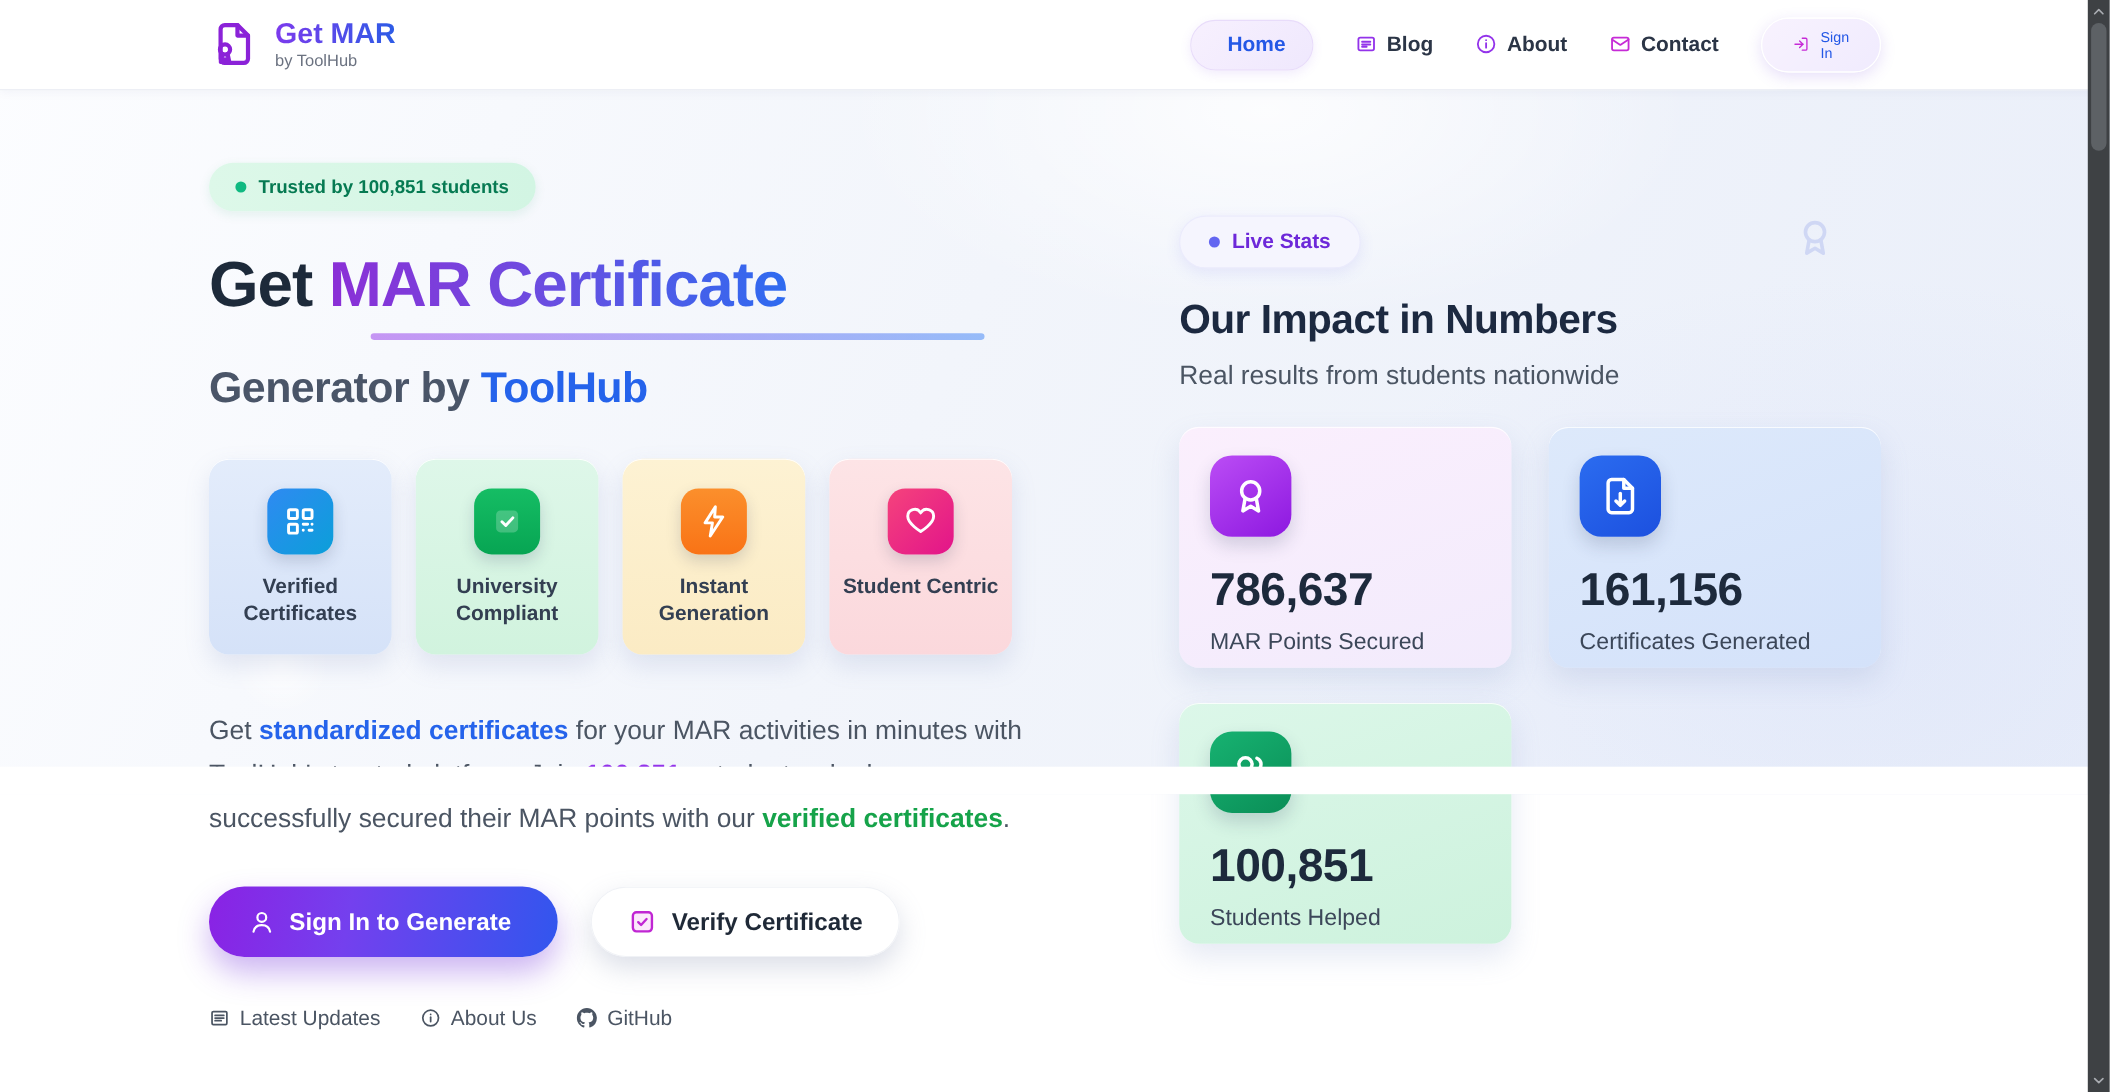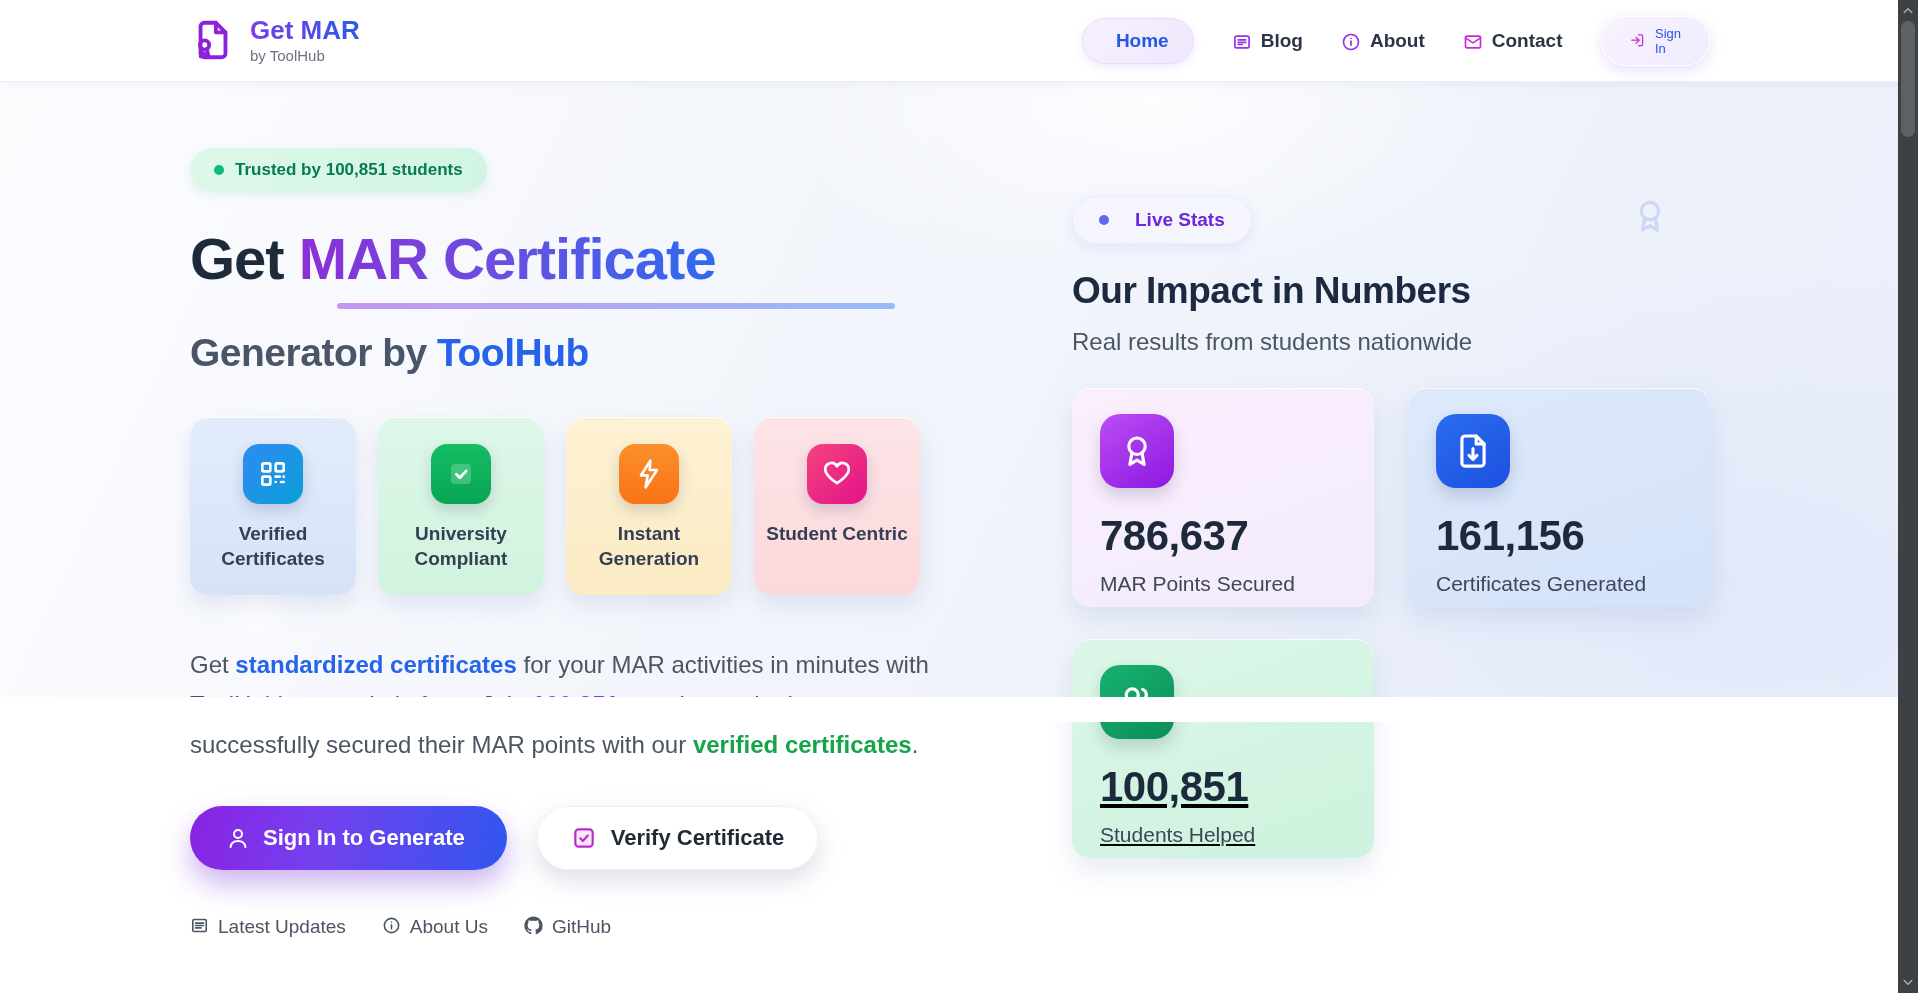--- a/index.html
+++ b/index.html
@@ -29,21 +29,21 @@
   }
   .brand { display:flex; align-items:center; gap:14px; }
   .brand-logo { width:46px; height:46px; color:#8b22d8; }
   .brand-name {
     font-size:26px; font-weight:800; line-height:1.05;
     background:linear-gradient(90deg,#7c3aed,#2c5ce6);
     -webkit-background-clip:text; background-clip:text; color:transparent;
   }
   .brand-tagline { font-size:15px; color:#6b7280; margin-top:2px; }
   nav { display:flex; align-items:center; gap:38px; }
-  .nav-link { display:flex; align-items:flex-end; gap:9px; cursor:pointer; }
+  .nav-link { display:flex; align-items:flex-start; gap:9px; cursor:pointer; }
   .nav-link .nv-ic { width:20px; height:20px; }
   .nav-label { font-size:19px; font-weight:600; color:#2b3546; }
   .nav-pill {
     display:flex; align-items:center; gap:9px; height:46px; padding:0 24px;
     border-radius:999px; background:linear-gradient(135deg,#f7f0fe,#efe8fd);
     border:1px solid #e8dcfa; box-shadow:0 3px 10px rgba(140,90,230,.12); cursor:pointer;justify-content:center;
   }
   .nav-pill .nav-label { color:#2458e6; font-weight:700; }
   .ic-purple { color:#9333ea; } .ic-magenta { color:#c62bd6; }
   .signin-pill {
@@ -127,35 +127,35 @@
     box-shadow:0 10px 24px rgba(140,150,180,.30), inset 0 0 0 1px #f0f2f6;
   }
   .btn-secondary svg { width:26px; height:26px; }
 
   .quick-links { margin-top:46px; display:flex; align-items:center; gap:36px; }
   .quick-link { display:flex; align-items:flex-start; gap:9px; color:#4b5563; font-size:19px; cursor:pointer; }
   .quick-link svg { width:19px; height:19px; }
 
   
   .live-stats {
-    margin-top:114px; display:inline-flex; align-items:center; gap:26px;
+    margin-top:114px; display:inline-flex; align-items:center; gap:11px;
     padding:12px 26px; border-radius:999px;
     background:#f5f5fe; border:1px solid #ebebfc;
     box-shadow:0 4px 14px rgba(110,110,240,.12);
     font-size:19px; font-weight:700; color:#6d28d9;
   }
   h3.stats-heading { margin:26px 0 0; font-size:37px; font-weight:800; color:#1c2940; letter-spacing:-.5px; }
   .stats-sub { margin:16px 0 0; font-size:24px; color:#4b5563; }
 
   .stats-grid { margin-top:32px; display:grid; grid-template-columns:302px 302px; gap:32px 34px; }
   .stat-card { height:219px; border-radius:18px; padding:26px 28px;
     box-shadow:0 12px 26px rgba(130,150,200,.20), inset 0 1px 0 rgba(255,255,255,.8); }
   .s-purple { background:linear-gradient(160deg,#fbeffd,#f2ebfc); }
   .s-blue   { background:linear-gradient(160deg,#dde9fb,#d4e2fa); }
-  .s-green  { background:linear-gradient(160deg,#dcf7e9,#cdf2dd);text-decoration:underline; }
+  .s-green  { background:linear-gradient(160deg,#dcf7e9,#cdf2dd); }
   .s-yellow { background:linear-gradient(160deg,#fdeec7,#fbe6b6); }
   .stat-icon {
     width:74px; height:74px; border-radius:20px; color:#fff;
     display:flex; align-items:center; justify-content:center;
     box-shadow:0 8px 16px rgba(40,50,90,.18);
   }
   .stat-icon svg { width:38px; height:38px; }
   .si-purple { background:linear-gradient(145deg,#bb4df5,#8d18e0); }
   .si-blue   { background:linear-gradient(145deg,#2b6cf0,#1c50df); }
   .si-green  { background:linear-gradient(145deg,#17b271,#0a8e57); }

